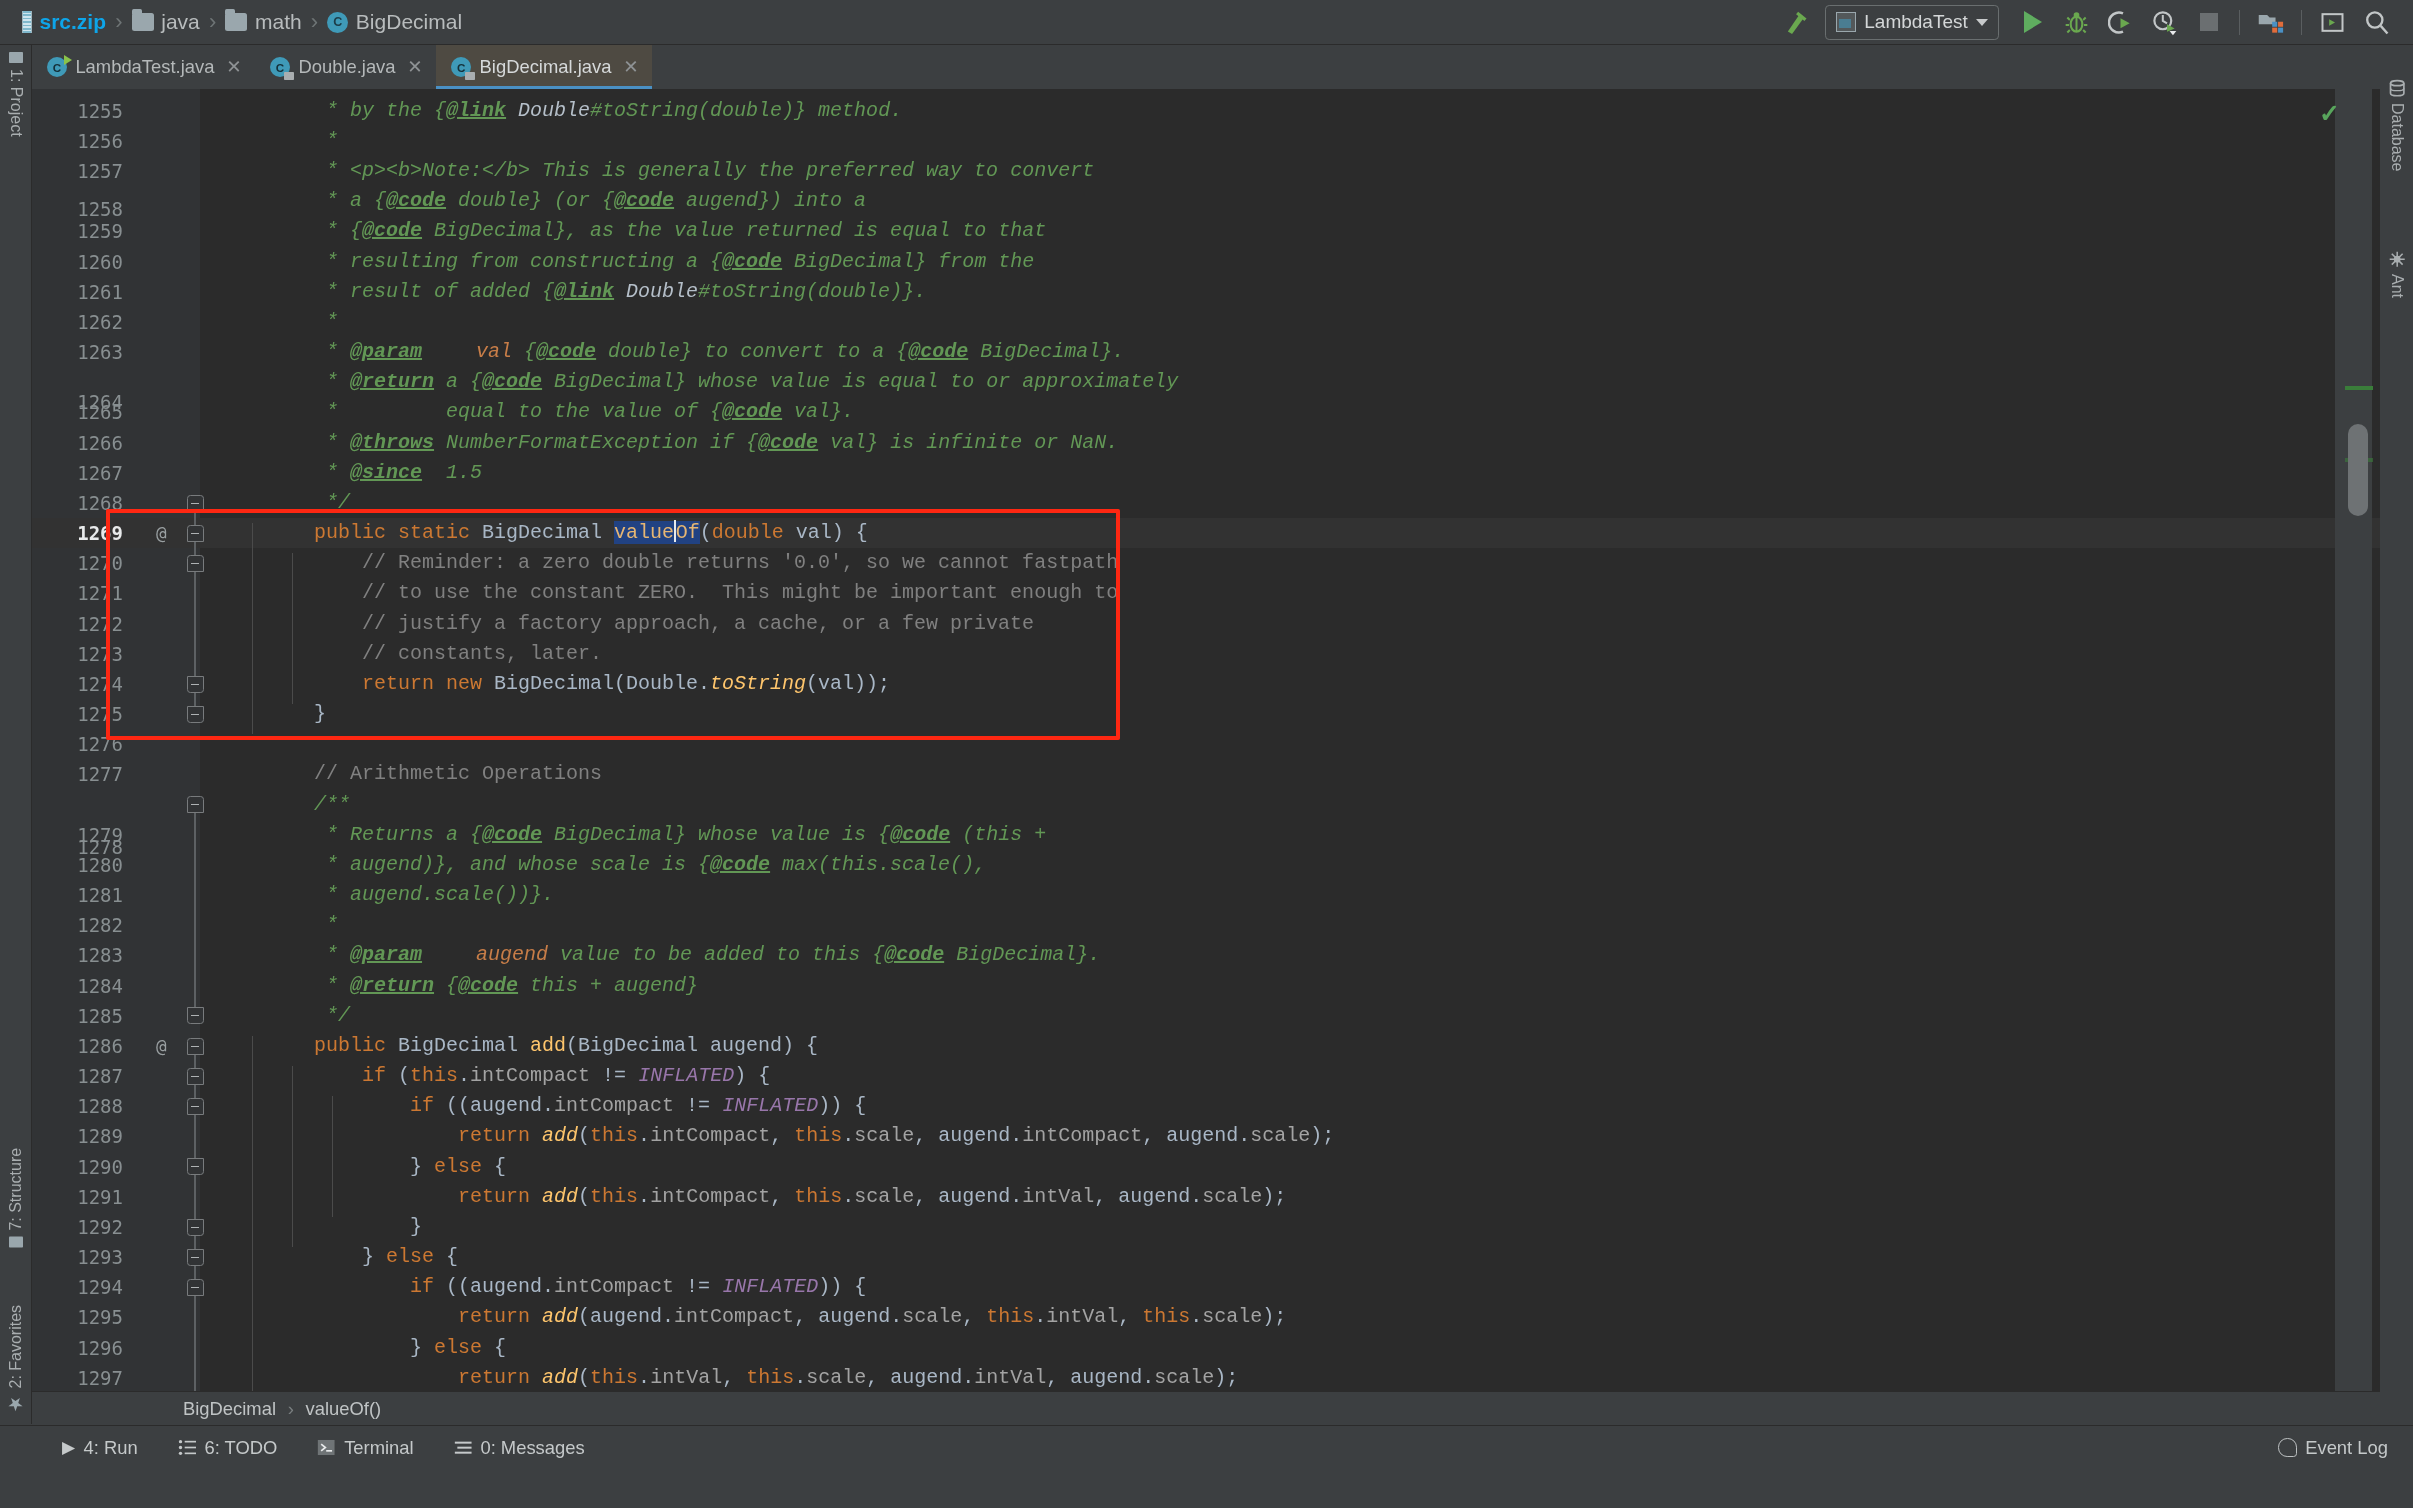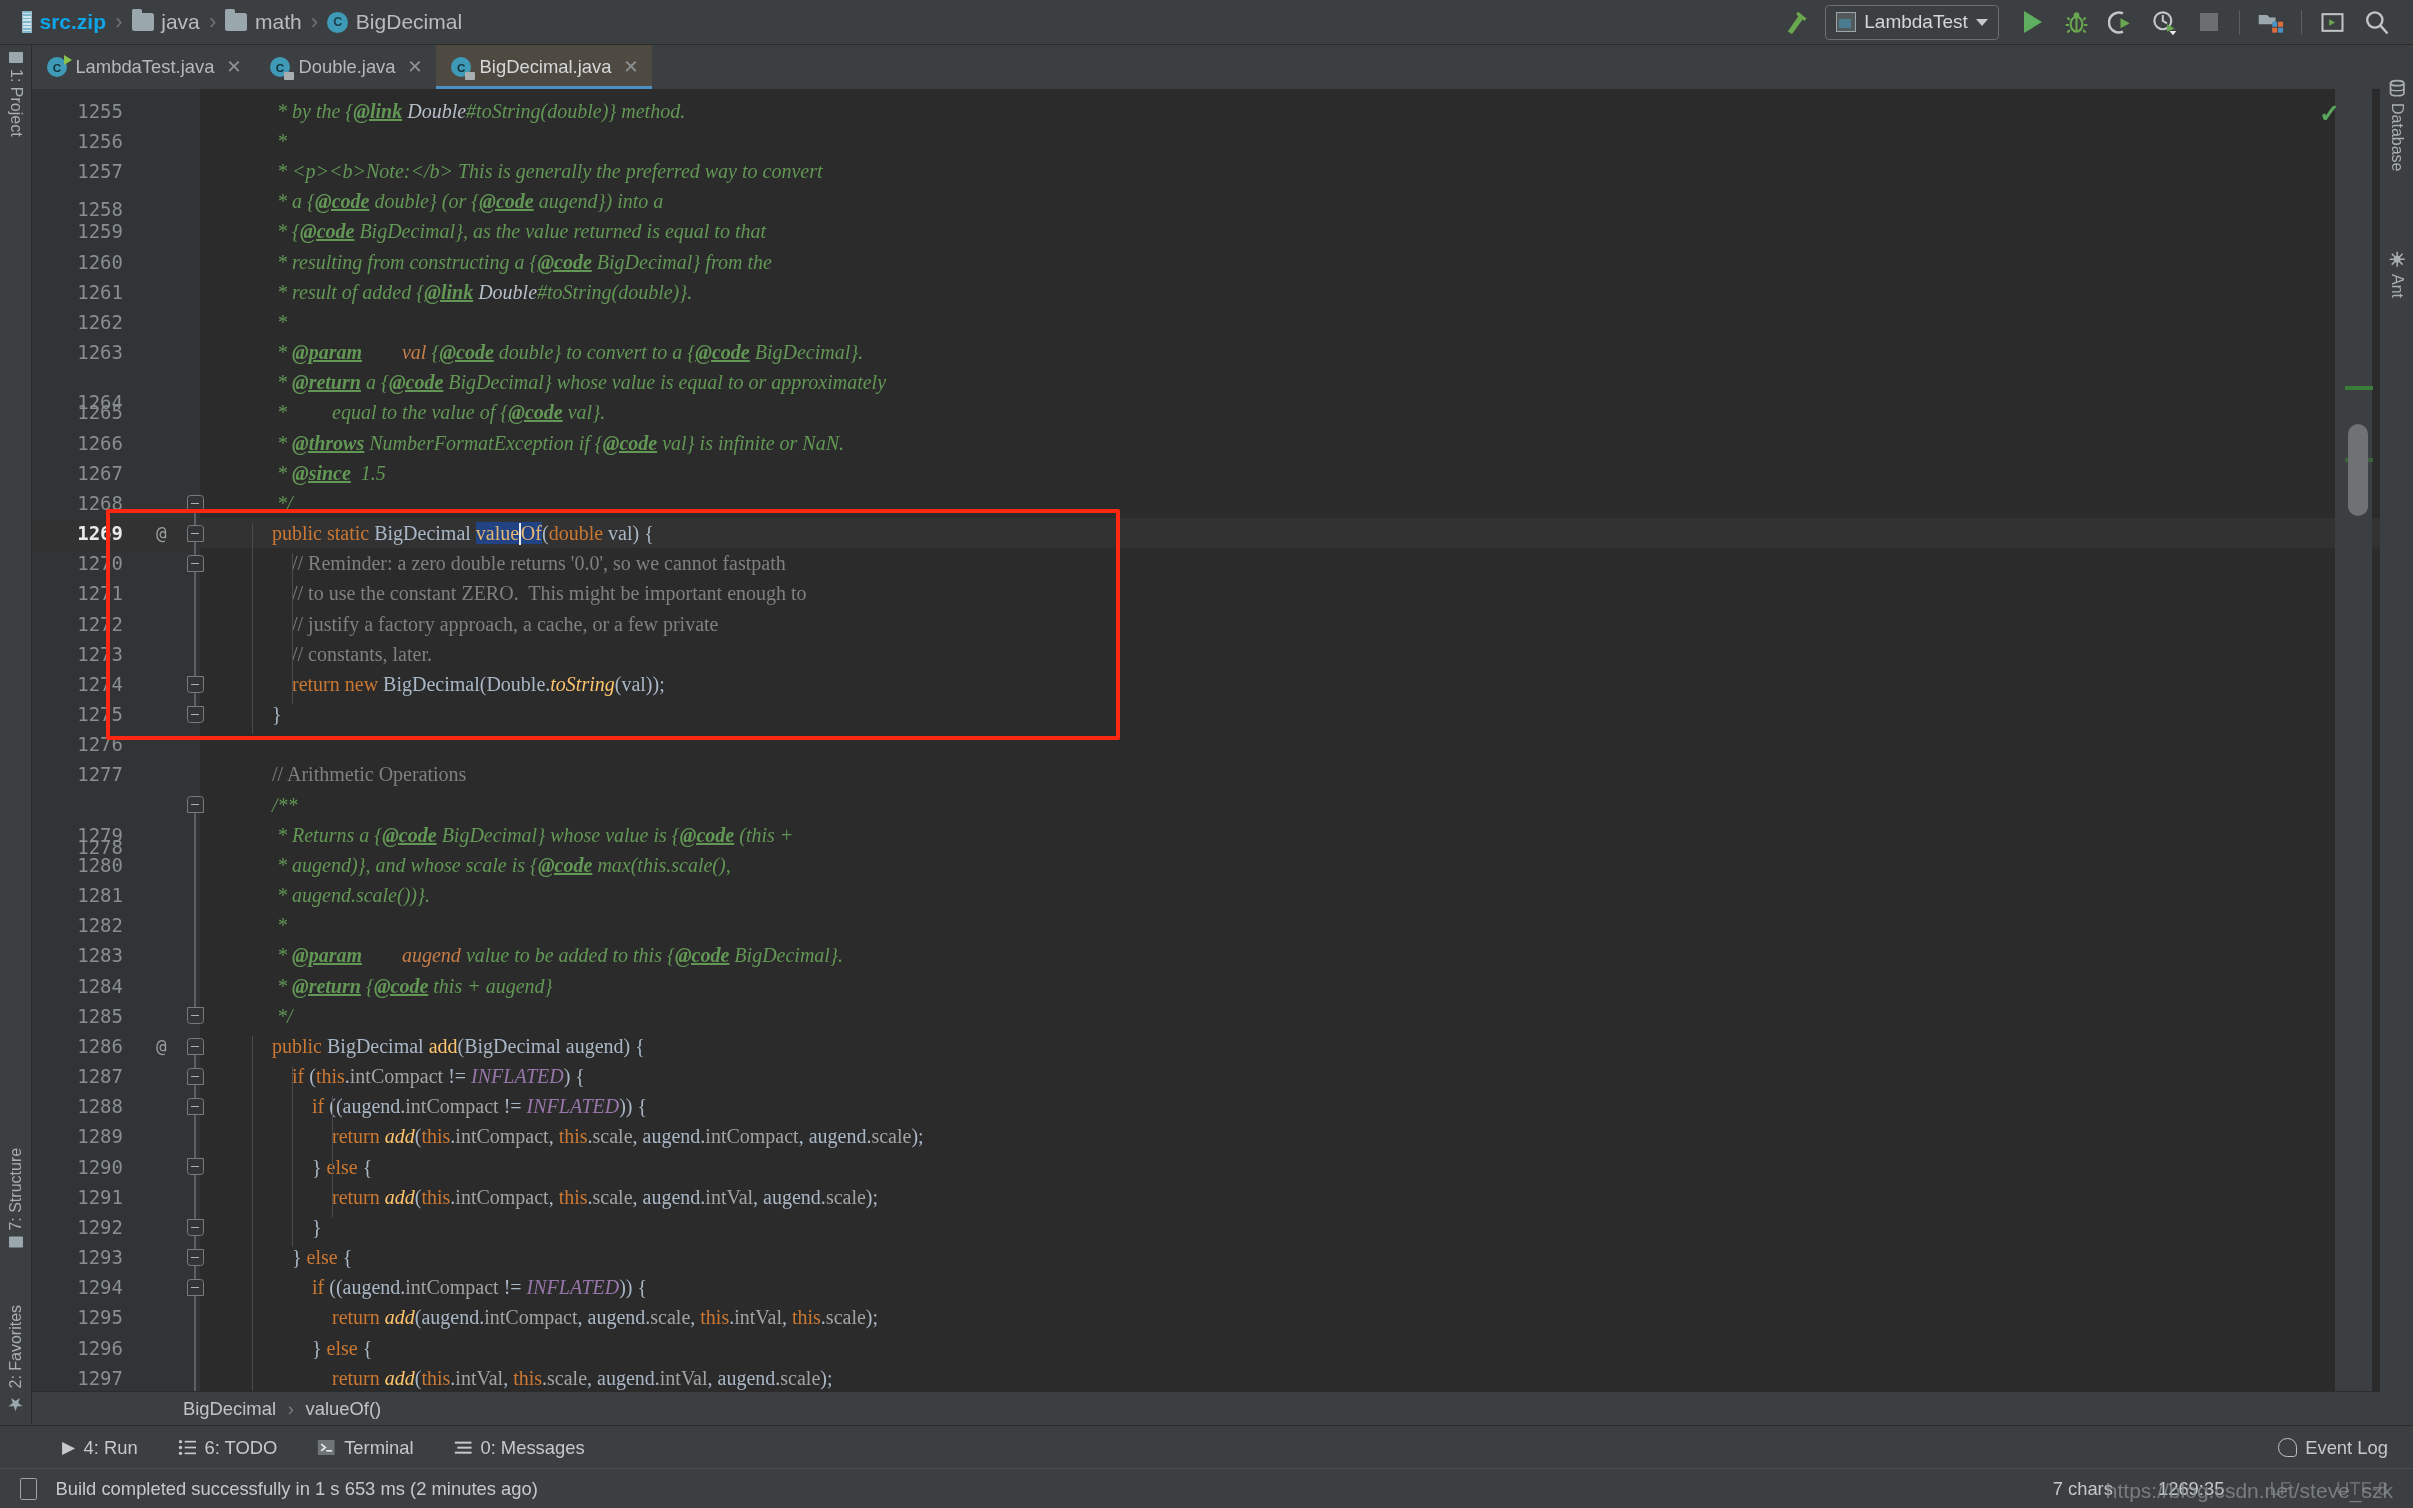--- a/index.html
+++ b/index.html
@@ -82,22 +82,22 @@
   }
   .gutter { position:absolute; left:0; top:0; width:168px; height:100%; background:#313335; }
   .code-area { position:absolute; left:168px; top:0; right:0; height:100%; }
   .lnum { position:absolute; left:0; width:91px; text-align:right; color:#888f91;
     font-family:"DejaVu Sans Mono", monospace; font-size:19px; }
   .lnum.cur { color:#e8eaeb; font-weight:bold; }
   .at-mark { position:absolute; left:124px; color:#9aa0a2; font-size:17.6px;
     font-family:"DejaVu Sans Mono", monospace; }
   .cur-row-bg { position:absolute; left:0; right:0; height:30px; background:#323232; }
 
-  .code-line { position:absolute; left:0; height:30px; line-height:30px; white-space:pre;
-    font-family:Liberation Serif, serif; font-size:20px; color:#a9b7c6; padding-left: 52px; }
+  .code-line { position:absolute; left:14px; height:30px; line-height:30px; white-space:pre;
+    font-family:Liberation Mono, monospace; font-size:20px; color:#a9b7c6; padding-left: 52px; }
 
   .c-kw   { color:#cc7832; }
   .c-cls  { color:#a9b7c6; }
   .c-cmt  { color:#808080; }
   .c-doc  { color:#629755; font-style: italic; }
   .c-doctag { color:#629755; font-style: italic; font-weight:bold; text-decoration: underline; }
   .c-docval { color:#c77d48; font-style: italic; margin-left: 30px; }
   .c-doclink{ color:#b5bfc9; font-style: italic; }
   .c-mth  { color:#ffc66d; }
   .c-mth-i{ color:#ffc66d; font-style: italic; }
@@ -490,26 +490,15 @@
         <rect x="1" y="15" width="20" height="2.4" fill="#c5c9ca"></rect>
       </svg>
       <span>0: Messages</span>
     </div>
     <div class="bw-right">
       <span class="evt-ico"></span>
       <span>Event Log</span>
     </div>
   </div>
 
-  <div class="statusbar">
-    <span class="sb-doc-ico"></span>
-    <span>Build completed successfully in 1 s 653 ms (2 minutes ago)</span>
-    <div class="sb-right">
-      <span>7 chars</span>
-      <span>1269:35</span>
-      <span style="opacity:.35;">LF</span>
-      <span style="opacity:.35;">UTF-8</span>
-    </div>
-    <span class="watermark">https://blog.csdn.net/steve_szk</span>
-  </div>
 
 </div>
 
 
 </body></html>

